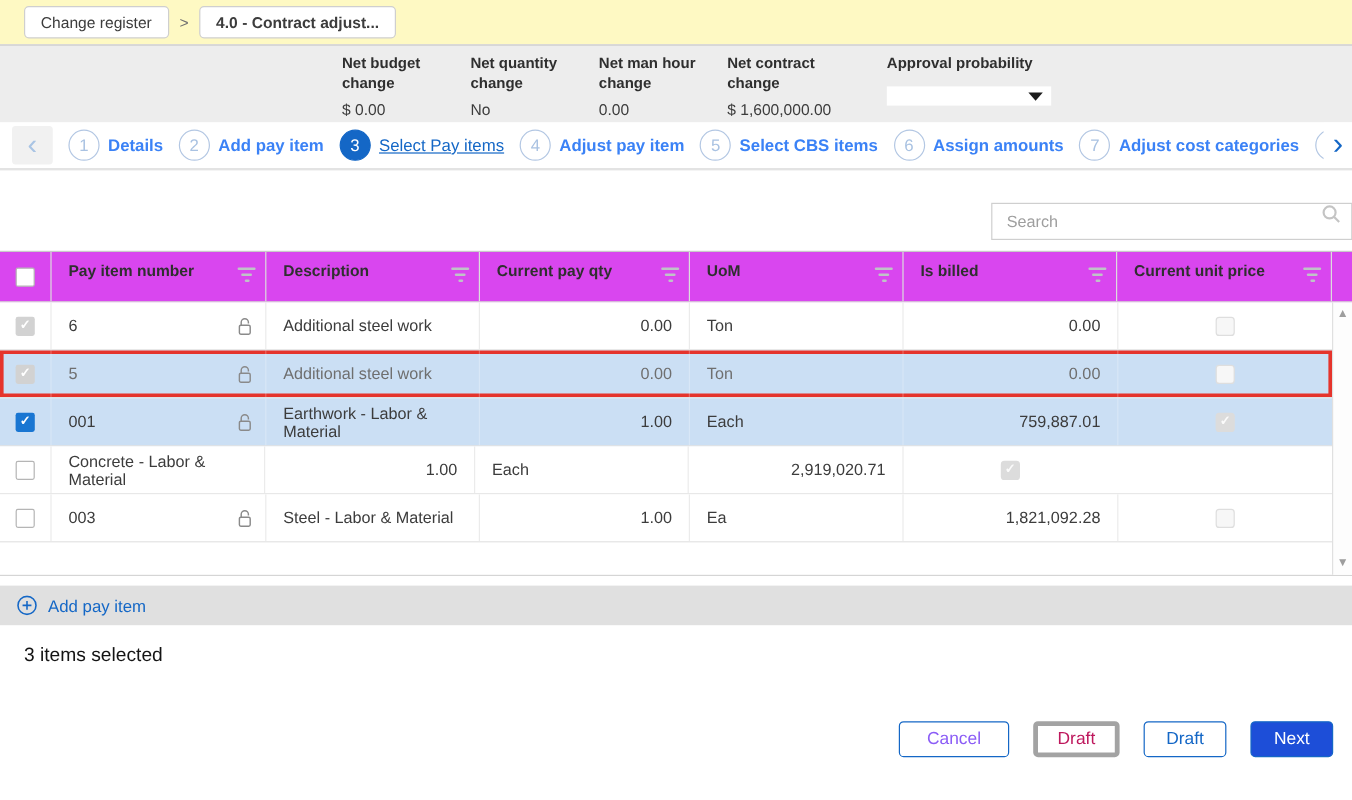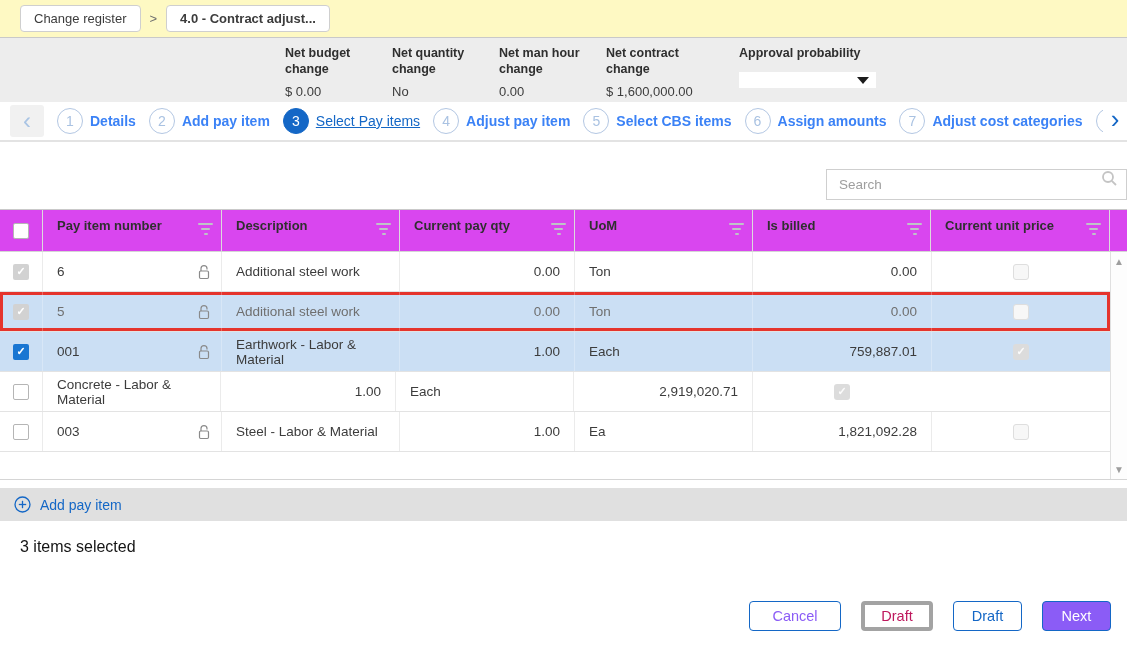--- a/index.html
+++ b/index.html
@@ -83,21 +83,21 @@
   .add-bar { margin-top:8px; height:33px; background:#e0e0e0; display:flex; align-items:center; padding-left:14px; gap:9px; cursor:pointer; }
   .add-label { color:#1467c6; font-size:14px; font-weight:500; }
   .status-line { margin:17px 0 0 20px; font-size:16px; color:#141414; }
 
   
   .footer { position:absolute; top:601px; right:16px; display:flex; gap:20px; }
   .btn { height:30px; border-radius:4px; font-size:14.5px; display:flex; align-items:center; justify-content:center; background:#fff; cursor:pointer; font-family:"Liberation Sans", sans-serif; }
   .btn-cancel { width:92px; border:1px solid #1467c6; color:#8b5cf6; }
   .btn-draft { width:72px; border:4px solid #a3a3a3; color:#be185d; cursor:default; }
   .btn-back { width:69px; border:1px solid #1467c6; color:#1467c6; }
-  .btn-next { width:69px; background:#8b5cf6; border:1px solid #1467c6; color:#fff; font-weight:500; }
+  .btn-next { width:69px; background:#1d4ed8; border:1px solid #1467c6; color:#fff; font-weight:500; }
 </style>
 </head>
 <body>
 
 <div class="crumb-bar">
   <div class="crumb">Change register</div>
   <span class="crumb-sep">&gt;</span>
   <div class="crumb current">4.0 - Contract adjust...</div>
 </div>
 

